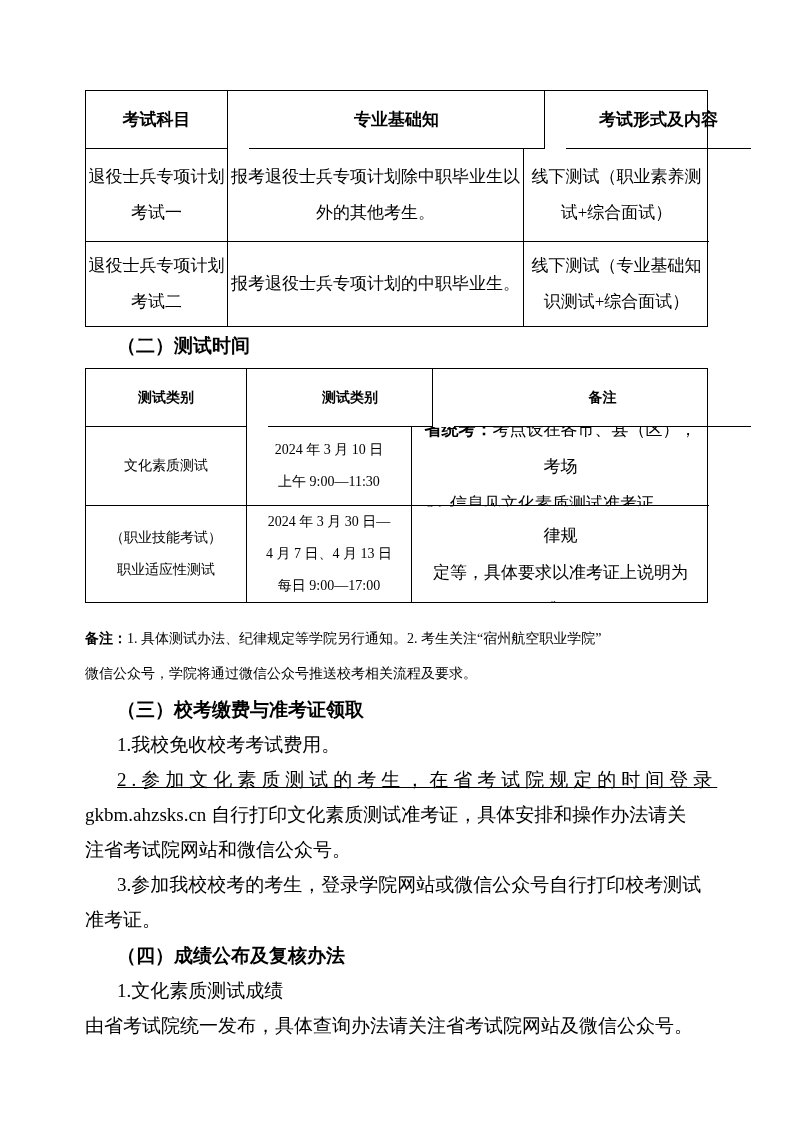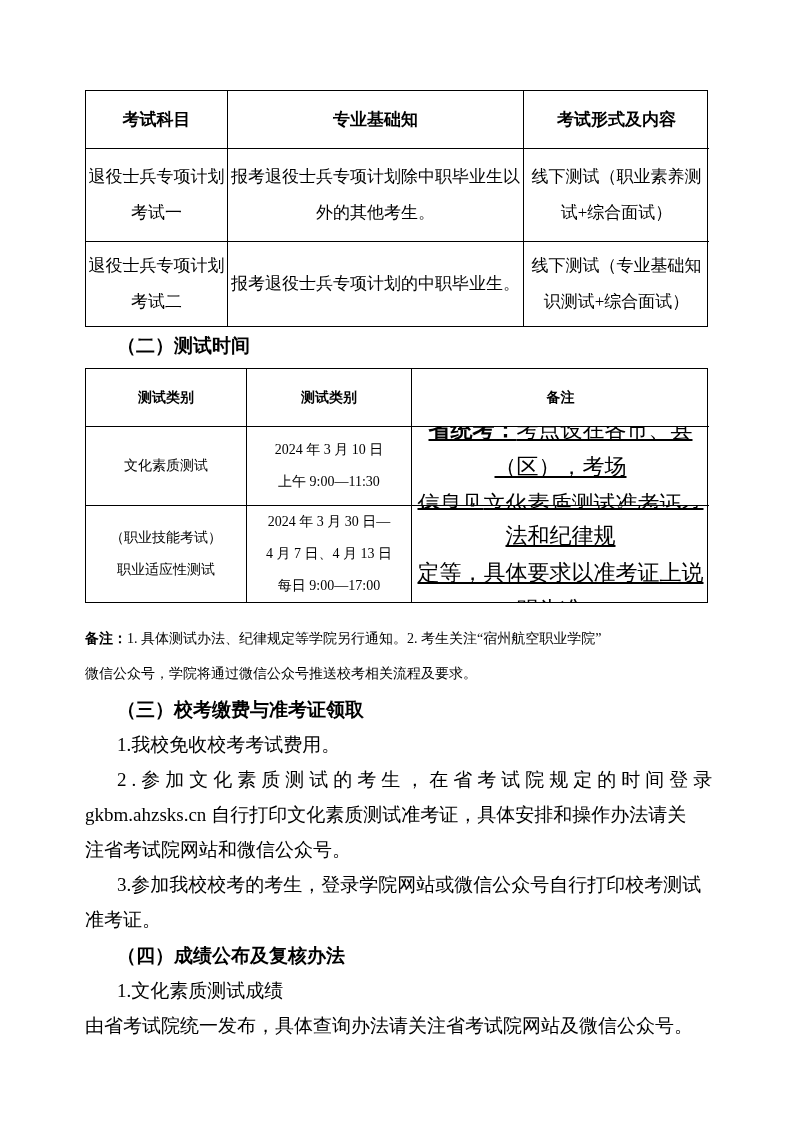--- a/index.html
+++ b/index.html
@@ -28,29 +28,29 @@
     border-bottom: 1px solid #000;
     display: flex; flex-direction: column;
     justify-content: center; align-items: center;
     text-align: center;
     padding: 2px 4px;
     overflow: hidden;
   }
   .tr .cell:last-child { border-right: none; }
   .tr:last-child .cell { border-bottom: none; }
   .th { font-weight: bold; font-size: 19px; }
-  .r58 { height: 58px; }
+  .r58 { height: 58px; gap: 21px; }
   .r93 { height: 93px; }
   .r84 { height: 84px; }
   .r79 { height: 79px; }
   .r96 { height: 96px; }
   .tbl1 .cell { font-size: 17px; line-height: 36px; }
   .tbl1 .th, .tbl2 .th { line-height: 24px; }
   .tbl2 .cell { font-size: 14px; line-height: 32px; }
-  .tbl2 .note-cell { font-size: 22px; line-height: 37px; padding: 2px 5px; text-decoration: underline; }
+  .tbl2 .note-cell { font-size: 17px; line-height: 37px; padding: 2px 5px; }
   .ln { white-space: nowrap; }
   .bold { font-weight: bold; }
   
   .remark {
     margin-top: 18px;
     font-size: 14px;
     line-height: 35px;
     font-family: Liberation Serif, serif;
   }
   .para {
@@ -58,21 +58,21 @@
     line-height: 35px;
   }
   .heading {
     font-size: 19px;
     font-weight: bold;
     line-height: 35px;
     text-indent: 32px;
     margin-top: 1px;
   }
   .indent { text-indent: 32px; }
-  .spread { letter-spacing: 5px; }
+  .spread { letter-spacing: 5px; text-decoration: underline; }
   .nowrap { white-space: nowrap; }
 </style>
 </head>
 <body>
 
 <div class="page">
   <div class="content">
 
     <div class="tbl tbl1">
       <div class="tr r58">

